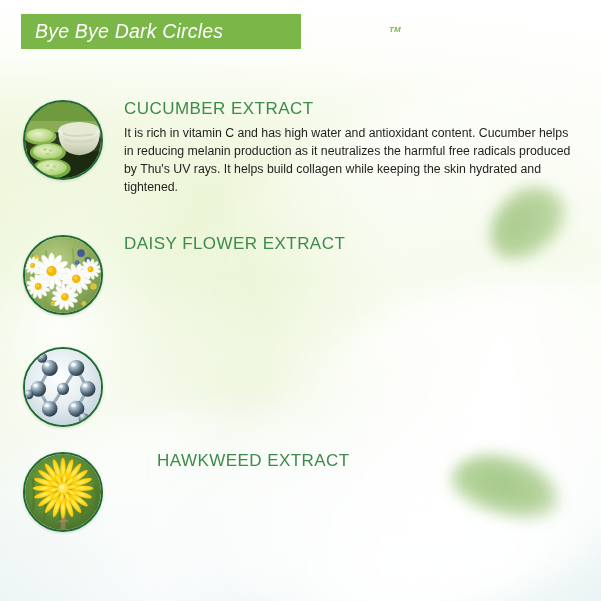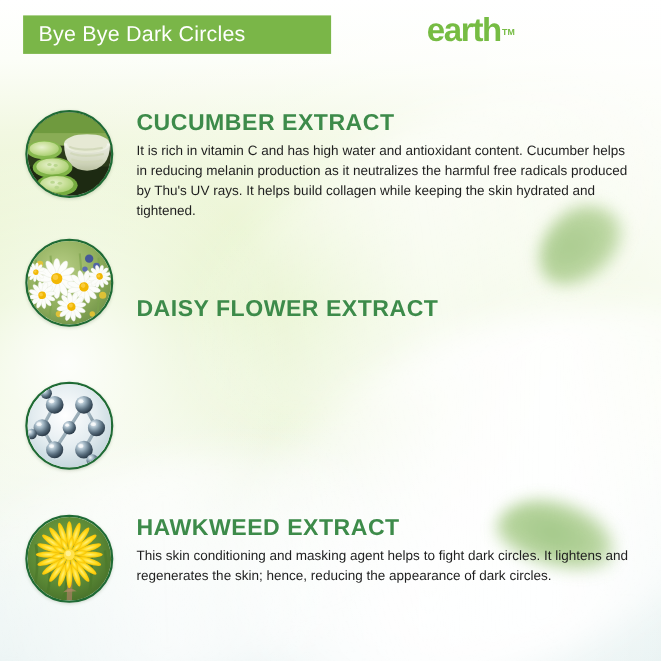--- a/index.html
+++ b/index.html
@@ -95,21 +95,21 @@
   }
   .leaf-bottom {
     right:38px; top:455px;
     width:112px; height:62px;
     background:radial-gradient(ellipse at 45% 50%, #7fb35c 0%, #9cc478 52%, rgba(185,214,155,0) 80%);
     border-radius:55% 45% 60% 40% / 65% 60% 40% 35%;
     transform:rotate(18deg);
   }
 
   
-  .header { position:absolute; left:0; top:0; width:601px; height:62px; }
+  .header { position:absolute; left:0; top:0; width:601px; height:62px;font-style:italic; }
 
   .title-banner {
     position:absolute;
     left:21px; top:14px;
     width:280px; height:35px;
     background:#7ab648;
     display:flex; align-items:center;
     padding-left:14px;
   }
   .title-banner .title-text {
@@ -162,38 +162,38 @@
   .thumb > svg { display:block; width:100%; height:100%; }
 
   .content {
     flex:1 1 auto;
     padding-left:21px;
     padding-right:14px;
   }
 
   .ing-title {
     color:#3d8b4a;
-    font-size:21px;
-    font-weight:bold;
+    font-size:17px;
+    font-weight:normal;
     letter-spacing:0.45px;
     margin-bottom:5px;
     line-height:1.1;
   }
   .ing-desc {
     color:#1f1f1f;
     font-size:12.3px;
     line-height:1.47;
     font-weight:500;
     max-width:452px;
   }
 
   #row-0 { top:100px; }
-  #row-1 { top:217px;align-items:flex-end; }
+  #row-1 { top:235px; }
   #row-2 { top:347px; }
-  #row-3 { top:468px; }
+  #row-3 { top:452px;gap:33px; }
 </style>
 </head>
 <body>
 
 <div id="canvas">
 
   <div class="glow-left"></div>
   <div class="glow-bottom"></div>
   <div class="swoosh swoosh-b"></div>
   <div class="swoosh swoosh-a"></div>
@@ -201,21 +201,20 @@
   <div class="leaf leaf-top"></div>
   <div class="leaf leaf-bottom"></div>
 
   <div class="header">
 
     <div class="title-banner">
       <span class="title-text">Bye Bye Dark Circles</span>
     </div>
 
     <div class="brand-logo">
-        <span class="brand-earth">earth</span>
         <span class="brand-tm">TM</span>
     </div>
 
   </div>
 
   <div class="row" id="row-0">
     <div class="thumb">
       <svg viewBox="0 0 80 80" preserveAspectRatio="xMidYMid slice" aria-hidden="true">
         <defs>
           <radialGradient id="cucFlesh" cx="42%" cy="40%" r="62%">
@@ -475,17 +474,16 @@
               <ellipse cx="0" cy="-10" rx="2.4" ry="7" transform="rotate(333)"></ellipse>
             </g>
           </g>
           <circle cx="0" cy="0" r="5.2" fill="#ffe24d"></circle>
           <circle cx="-1" cy="-1" r="2.6" fill="#fff3a0" opacity="0.85"></circle>
         </g>
       </svg>
     </div>
     <div class="content">
       <div class="ing-title">HAWKWEED EXTRACT</div>
-      <div class="ing-desc">This skin conditioning and masking agent helps to fight dark circles. It lightens and regenerates the skin; hence, reducing the appearance of dark circles.</div>
     </div>
   </div>
 
 </div>
 
 </body></html>

